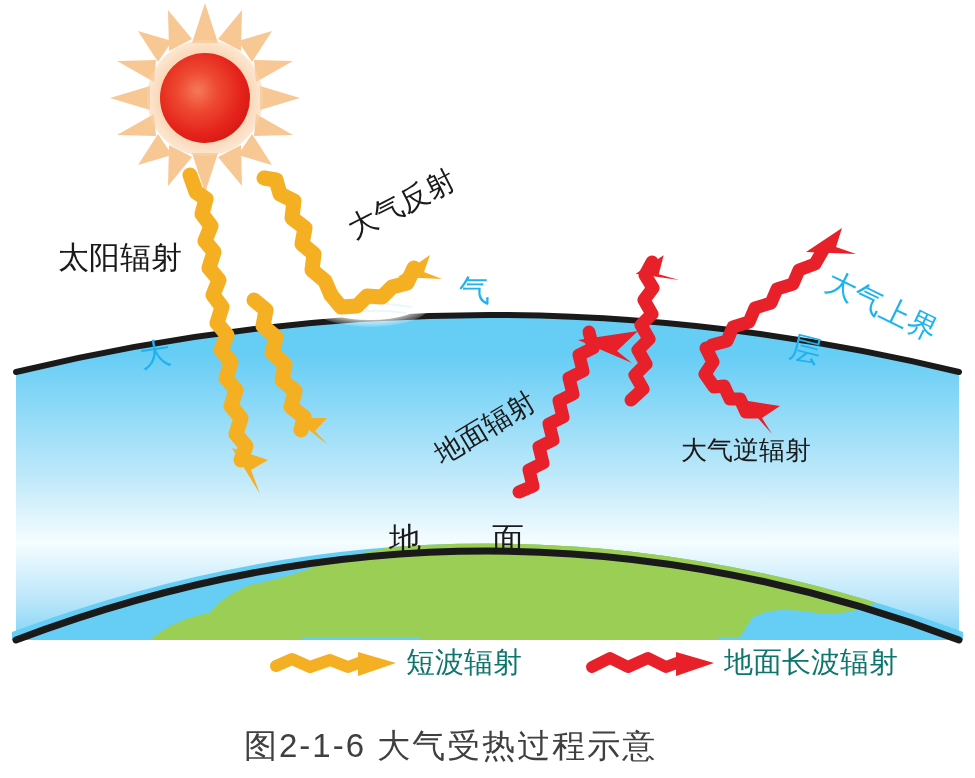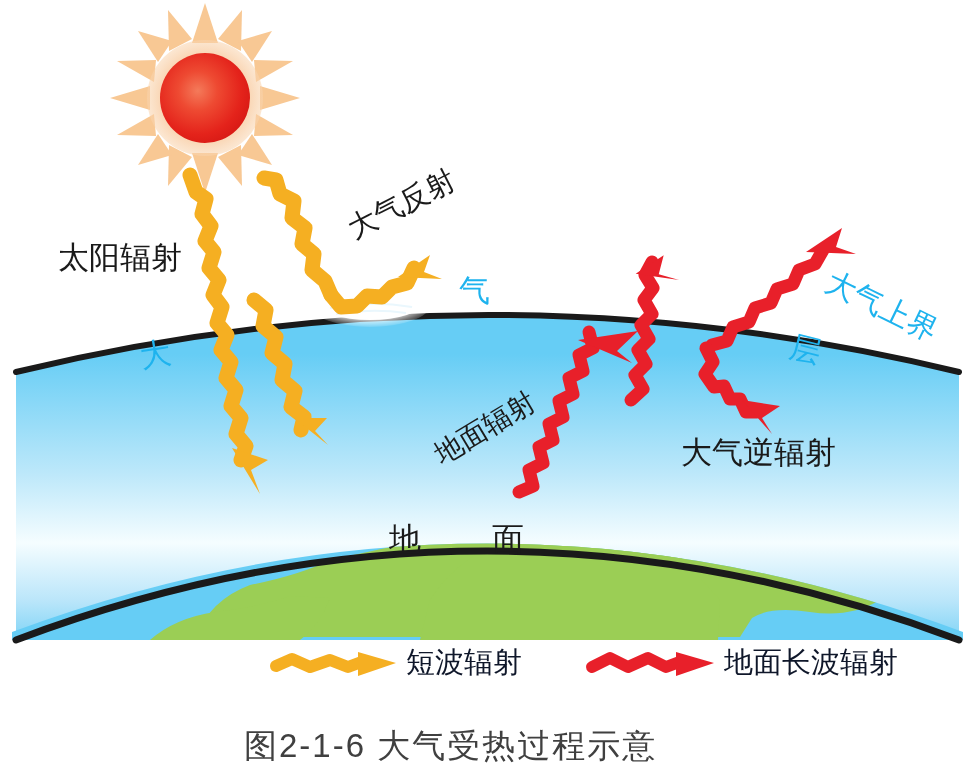--- a/index.html
+++ b/index.html
@@ -5,21 +5,21 @@
   html,body{margin:0;padding:0;background:#ffffff;}
   body{
     width:975px;height:778px;position:relative;overflow:hidden;
     font-family:"Liberation Sans","DejaVu Sans",sans-serif;
   }
   #stage{position:absolute;left:0;top:0;width:975px;height:647px;}
   svg.layer{position:absolute;left:0;top:0;width:975px;height:778px;overflow:visible;}
   .lbl{position:absolute;white-space:nowrap;line-height:1;}
   .lbl-black{color:#1a1a1a;font-size:29px;font-weight:400;}
   .lbl-cyan{color:#1EB3EE;font-size:31px;font-weight:400;}
-  .legend-text{position:absolute;color:#0f172a;font-size:29px;white-space:nowrap;line-height:1;}
+  .legend-text{position:absolute;color:#0f766e;font-size:29px;white-space:nowrap;line-height:1;}
   .caption{position:absolute;color:#404040;font-size:33px;white-space:nowrap;letter-spacing:2px;margin-left:6px;}
 </style>
 </head>
 <body>
 
 <div id="stage">
 
   <svg class="layer" viewBox="0 0 975 778">
     <defs>
       <linearGradient id="atmGrad" x1="0" y1="0.12" x2="0" y2="1">
@@ -154,21 +154,21 @@
       <path d="M 742 400 L 780 406 L 762 418 L 772 434 Z"></path>
     </g>
   </svg>
 
   <div class="lbl lbl-black" style="left:58px;top:242px;font-size:31px;">太阳辐射</div>
 
   <div class="lbl lbl-black" style="left:350px;top:216px;font-size:29px;transform:rotate(-27deg);transform-origin:left center;">大气反射</div>
 
   <div class="lbl lbl-black" style="left:437px;top:443px;font-size:28px;transform:rotate(-31deg);transform-origin:left center;">地面辐射</div>
 
-  <div class="lbl lbl-black" style="left:681px;top:437px;font-size:31px;">大气逆辐射</div>
+  <div class="lbl lbl-black" style="left:681px;top:437px;font-size:26px;">大气逆辐射</div>
 
   <div class="lbl lbl-black" style="left:389px;top:523px;font-size:32px;">地</div>
   <div class="lbl lbl-black" style="left:492px;top:523px;font-size:32px;">面</div>
 
   <div class="lbl lbl-cyan" style="left:140px;top:339px;transform:rotate(-9deg);">大</div>
   <div class="lbl lbl-cyan" style="left:459px;top:275px;">气</div>
   <div class="lbl lbl-cyan" style="left:790px;top:334px;transform:rotate(14deg);">层</div>
   <div class="lbl lbl-cyan" style="left:828px;top:265px;font-size:30px;transform:rotate(26deg);transform-origin:left center;">大气上界</div>
 
   <svg class="layer" viewBox="0 0 975 778">

